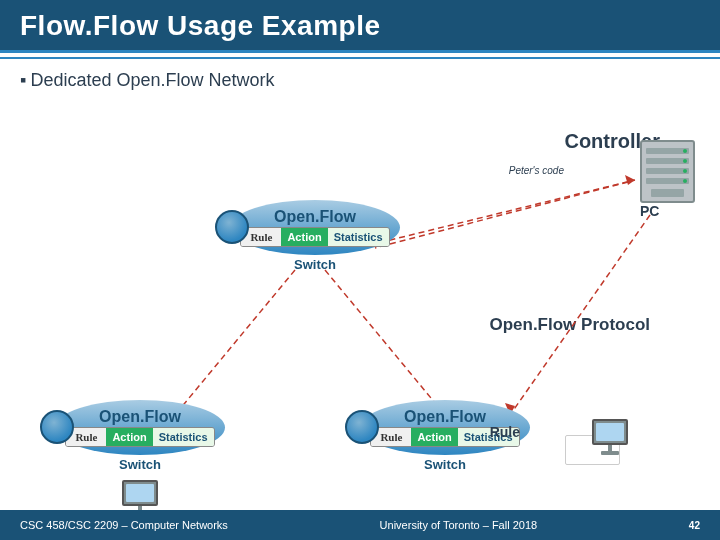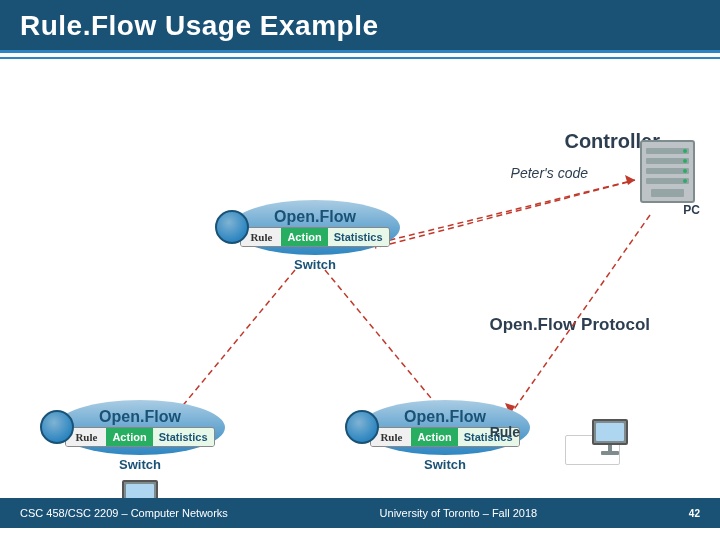--- a/index.html
+++ b/index.html
@@ -61,22 +61,22 @@
       right: 60px;
       font-size: 20px;
       font-weight: bold;
       color: #2c3e50;
     }
 
     
     .peters-code {
       position: absolute;
       top: 105px;
-      right: 132px;
-      font-size: 14px;
+      right: 156px;
+      font-size: 10px;
       color: #2c3e50;
       font-style: italic;
     }
 
     
     .pc-icon {
       position: absolute;
       top: 80px;
       right: 20px;
       width: 60px;
@@ -100,21 +100,21 @@
       bottom: 70px;
       right: 200px;
       font-size: 14px;
       font-weight: bold;
       color: #2c3e50;
     }
 
     
     .footer {
       position: absolute;
-      bottom: 12px;
+      bottom: 0;
       left: 0;
       right: 0;
       height: 30px;
       background: #1a5276;
       display: flex;
       align-items: center;
       justify-content: space-between;
       padding: 0 20px;
     }
     .footer-left {
@@ -270,40 +270,41 @@
       border: 1px solid #ccc;
       border-radius: 2px;
     }
   </style>
 </head>
 <body>
 
 <div class="slide">
 
   <div class="header">
-    <span class="header-title">Rule.Flow Usage Example</span>
+    <span class="header-title">Flow.Flow Usage Example</span>
   </div>
   <div class="title-sep"></div>
 
   <div class="content">
 
+    <div class="subtitle">Dedicated Open.Flow Network</div>
 
     <div class="controller-label">Controller</div>
 
     <div class="peters-code">Peter's code</div>
 
     <div class="pc-icon">
       <div class="server-box">
         <div class="server-row"></div>
         <div class="server-row"></div>
         <div class="server-row"></div>
         <div class="server-row"></div>
         <div class="server-base"></div>
       </div>
-      <div style="font-size:12px;text-align:right;font-weight:bold;color:#2c3e50;">PC</div>
+      <div style="font-size:14px;text-align:left;font-weight:bold;color:#2c3e50;">PC</div>
     </div>
 
     <div class="of-protocol">
       <span>Open.Flow
 Protocol</span>
     </div>
 
     <svg class="connections-svg">
 
       <line x1="370" y1="185" x2="635" y2="120" stroke="#c0392b" stroke-width="1.5" stroke-dasharray="6,4"></line>

